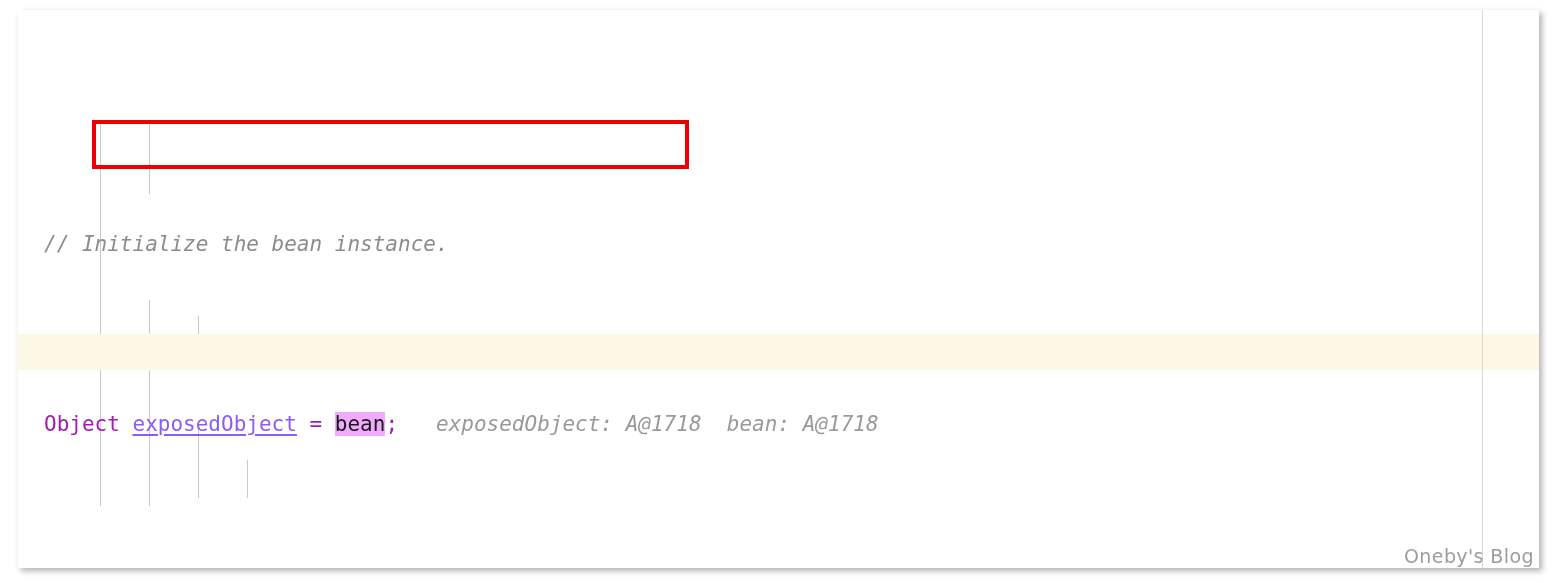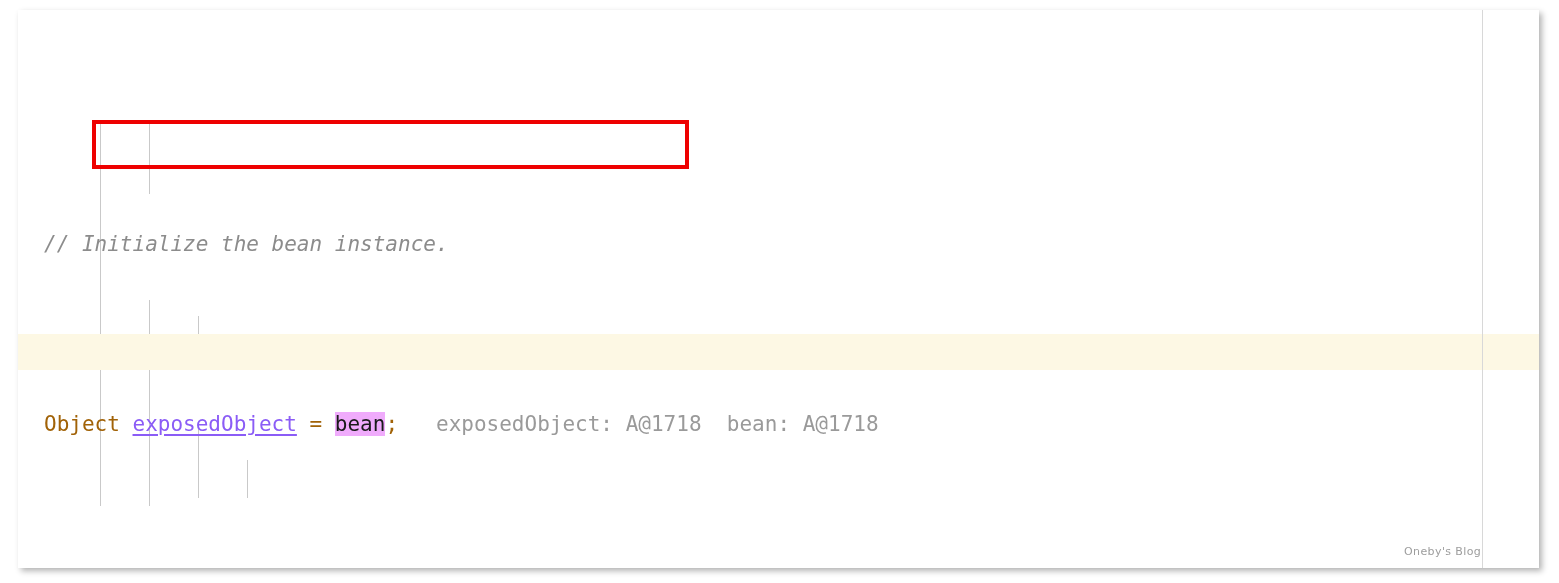--- a/index.html
+++ b/index.html
@@ -82,28 +82,29 @@
     display: block;
     padding-left: 26px;
     height: 36px;
     line-height: 36px;
     white-space: pre;
     z-index: 3;
   }
 
   
   .line.bg-exec      { background: #fdf8e4; }
-  .plain   { color: #a16207; }
+  .plain   { color: #a21caf; }
   .comment { color: #8c8c8c; font-style: italic; }
   .fld     { color: #8b5cf6; text-decoration: underline; text-underline-offset: 3px; }
   .sel-ident { background: #f0abfc; color: #1a1a1a; }
 
   
   .hint {
     color: #9a9a9a;
+    font-style: italic;
   }
 
   
   .guides {
     position: absolute;
     left: 0; top: 0; right: 0; bottom: 0;
     z-index: 1;
     pointer-events: none;
   }
   .guide {
@@ -118,21 +119,21 @@
     border: 4px solid #ee0000;
     box-sizing: border-box;
     z-index: 7;
     pointer-events: none;
   }
 
   .watermark {
     position: absolute;
     color: #9d9d9d;
     font-family: "DejaVu Sans", "Liberation Sans", sans-serif;
-    font-size: 11px;
+    font-size: 19px;
     letter-spacing: 0.4px;
     z-index: 8;
     white-space: pre;
   }
 </style>
 </head>
 <body>
 
 <div id="screenshot">
 

